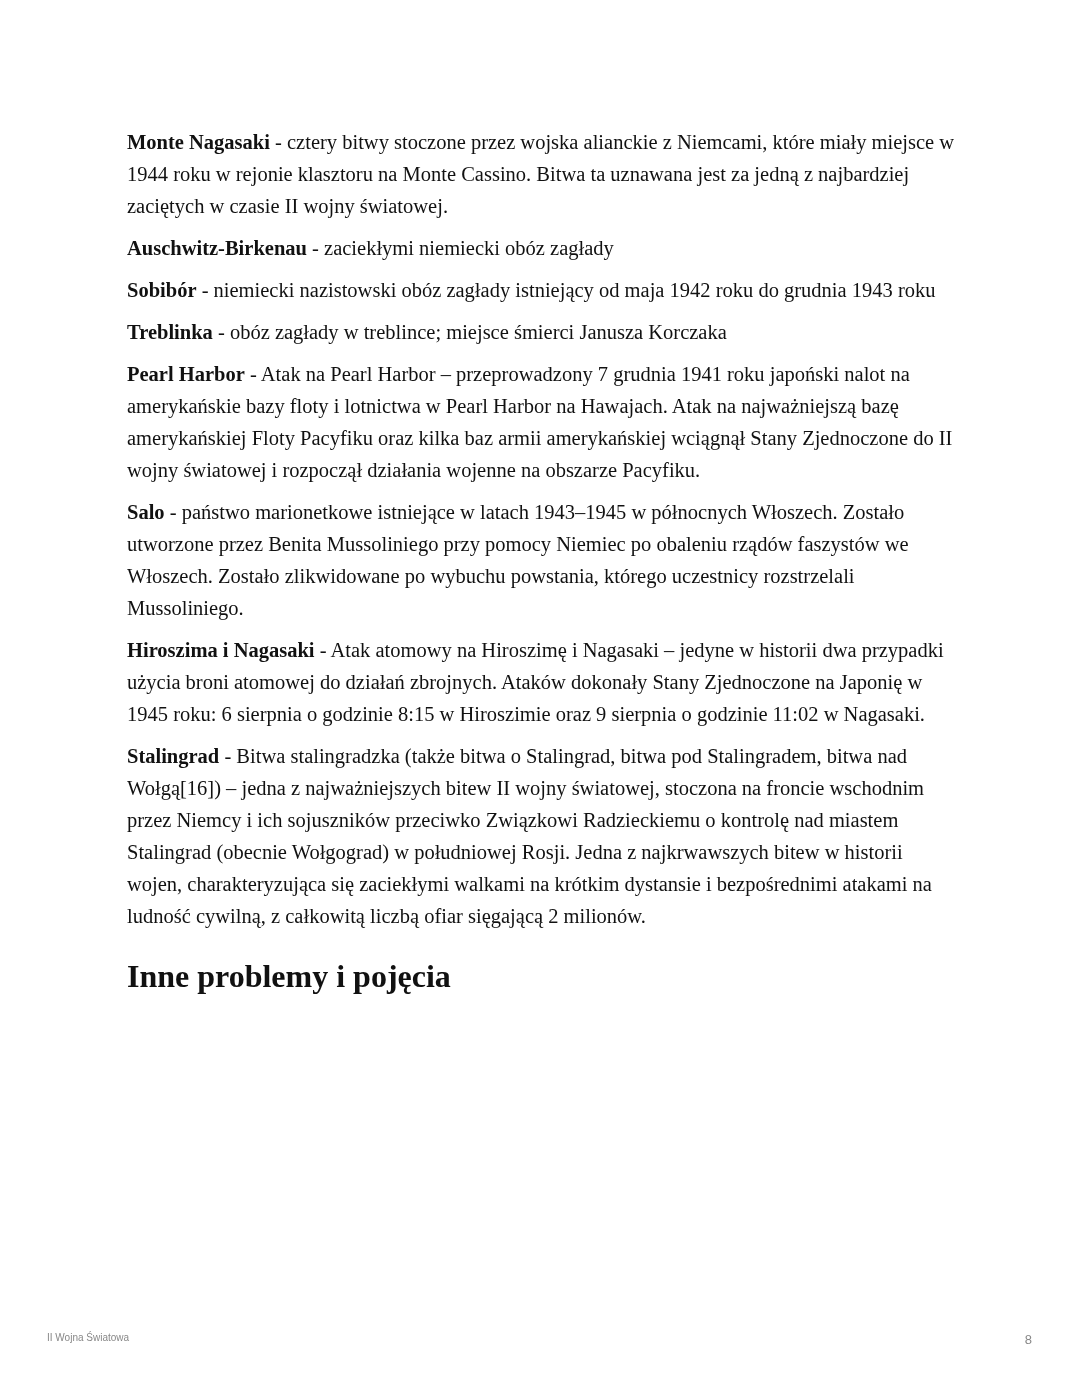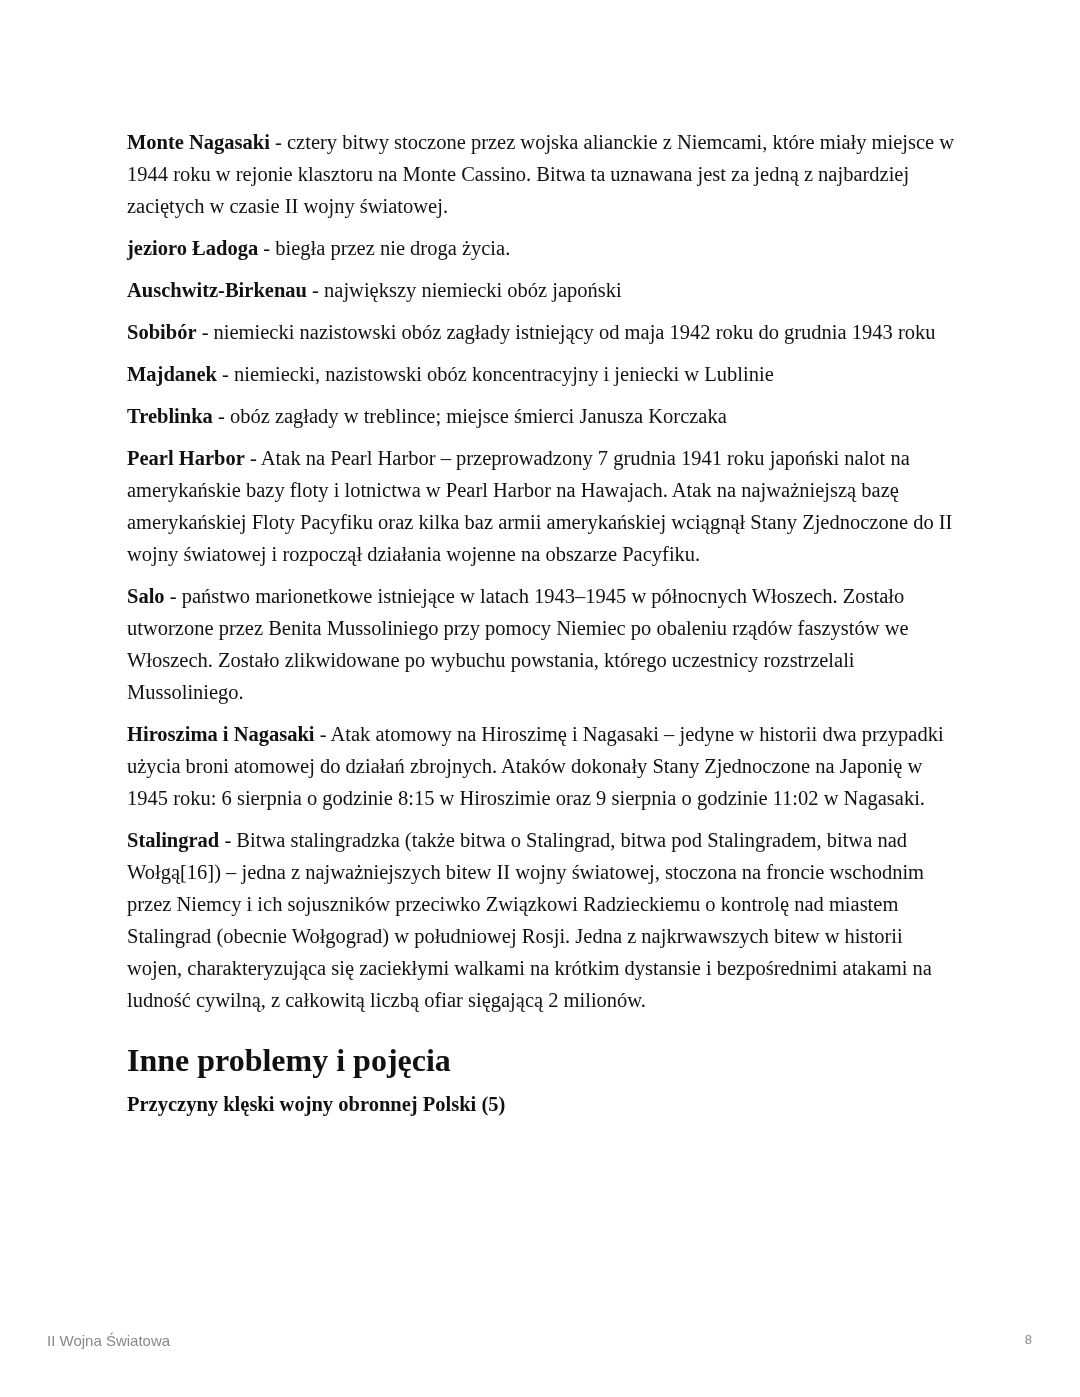--- a/index.html
+++ b/index.html
@@ -13,40 +13,37 @@
   h2.section {
     font-family: "Liberation Serif", serif; font-weight: bold; font-size: 32px;
     margin: 24px 0 8px 0; line-height: 40px; color: #111;
   }
   h3.sub {
     font-family: "Liberation Serif", serif; font-weight: bold; font-size: 20.5px;
     margin: 0; line-height: 32px; color: #111;
   }
   .footer-left {
     position: absolute; left: 47px; top: 1332px;
-    font-family: "Liberation Sans", sans-serif; font-size: 15px; color: #888;
+    font-family: "Liberation Sans", sans-serif; font-size: 10px; color: #888;
   }
   .footer-right {
     position: absolute; right: 48px; top: 1332px;
     font-family: "Liberation Sans", sans-serif; font-size: 13px; color: #888;
   }
 </style>
 </head>
 <body>
 
 <div class="content">
   <p class="entry"><span class="term">Monte Nagasaki</span><span> - </span><span>cztery bitwy stoczone przez wojska alianckie z Niemcami, które miały miejsce w 1944 roku w rejonie klasztoru na Monte Cassino. Bitwa ta uznawana jest za jedną z najbardziej zaciętych w czasie II wojny światowej.</span></p>
-  <p class="entry"><span class="term">jezioro Ładoga</span><span> - </span><span>biegła przez nie droga życia.</span></p>
-  <p class="entry"><span class="term">Auschwitz-Birkenau</span><span> - </span><span>największy niemiecki obóz japoński</span></p>
+  <p class="entry"><span class="term">Auschwitz-Birkenau</span><span> - </span><span>zaciekłymi niemiecki obóz zagłady</span></p>
   <p class="entry"><span class="term">Sobibór</span><span> - </span><span>niemiecki nazistowski obóz zagłady istniejący od maja 1942 roku do grudnia 1943 roku</span></p>
-  <p class="entry"><span class="term">Majdanek</span><span> - </span><span>niemiecki, nazistowski obóz koncentracyjny i jeniecki w Lublinie</span></p>
   <p class="entry"><span class="term">Treblinka</span><span> - </span><span>obóz zagłady w treblince; miejsce śmierci Janusza Korczaka</span></p>
   <p class="entry"><span class="term">Pearl Harbor</span><span> - </span><span>Atak na Pearl Harbor – przeprowadzony 7 grudnia 1941 roku japoński nalot na amerykańskie bazy floty i lotnictwa w Pearl Harbor na Hawajach. Atak na najważniejszą bazę amerykańskiej Floty Pacyfiku oraz kilka baz armii amerykańskiej wciągnął Stany Zjednoczone do II wojny światowej i rozpoczął działania wojenne na obszarze Pacyfiku.</span></p>
   <p class="entry"><span class="term">Salo</span><span> - </span><span>państwo marionetkowe istniejące w latach 1943–1945 w północnych Włoszech. Zostało utworzone przez Benita Mussoliniego przy pomocy Niemiec po obaleniu rządów faszystów we Włoszech. Zostało zlikwidowane po wybuchu powstania, którego uczestnicy rozstrzelali Mussoliniego.</span></p>
   <p class="entry"><span class="term">Hiroszima i Nagasaki</span><span> - </span><span>Atak atomowy na Hiroszimę i Nagasaki – jedyne w historii dwa przypadki użycia broni atomowej do działań zbrojnych. Ataków dokonały Stany Zjednoczone na Japonię w 1945 roku: 6 sierpnia o godzinie 8:15 w Hiroszimie oraz 9 sierpnia o godzinie 11:02 w Nagasaki.</span></p>
   <p class="entry"><span class="term">Stalingrad</span><span> - </span><span>Bitwa stalingradzka (także bitwa o Stalingrad, bitwa pod Stalingradem, bitwa nad Wołgą[16]) – jedna z najważniejszych bitew II wojny światowej, stoczona na froncie wschodnim przez Niemcy i ich sojuszników przeciwko Związkowi Radzieckiemu o kontrolę nad miastem Stalingrad (obecnie Wołgograd) w południowej Rosji. Jedna z najkrwawszych bitew w historii wojen, charakteryzująca się zaciekłymi walkami na krótkim dystansie i bezpośrednimi atakami na ludność cywilną, z całkowitą liczbą ofiar sięgającą 2 milionów.</span></p>
 
   <h2 class="section">Inne problemy i pojęcia</h2>
-  <h3 class="sub">Przyczyny klęski wojny obronnej Polski (5)</h3>
 </div>
 
 <div class="footer-left">II Wojna Światowa</div>
 <div class="footer-right">8</div>
 
 </body></html>

